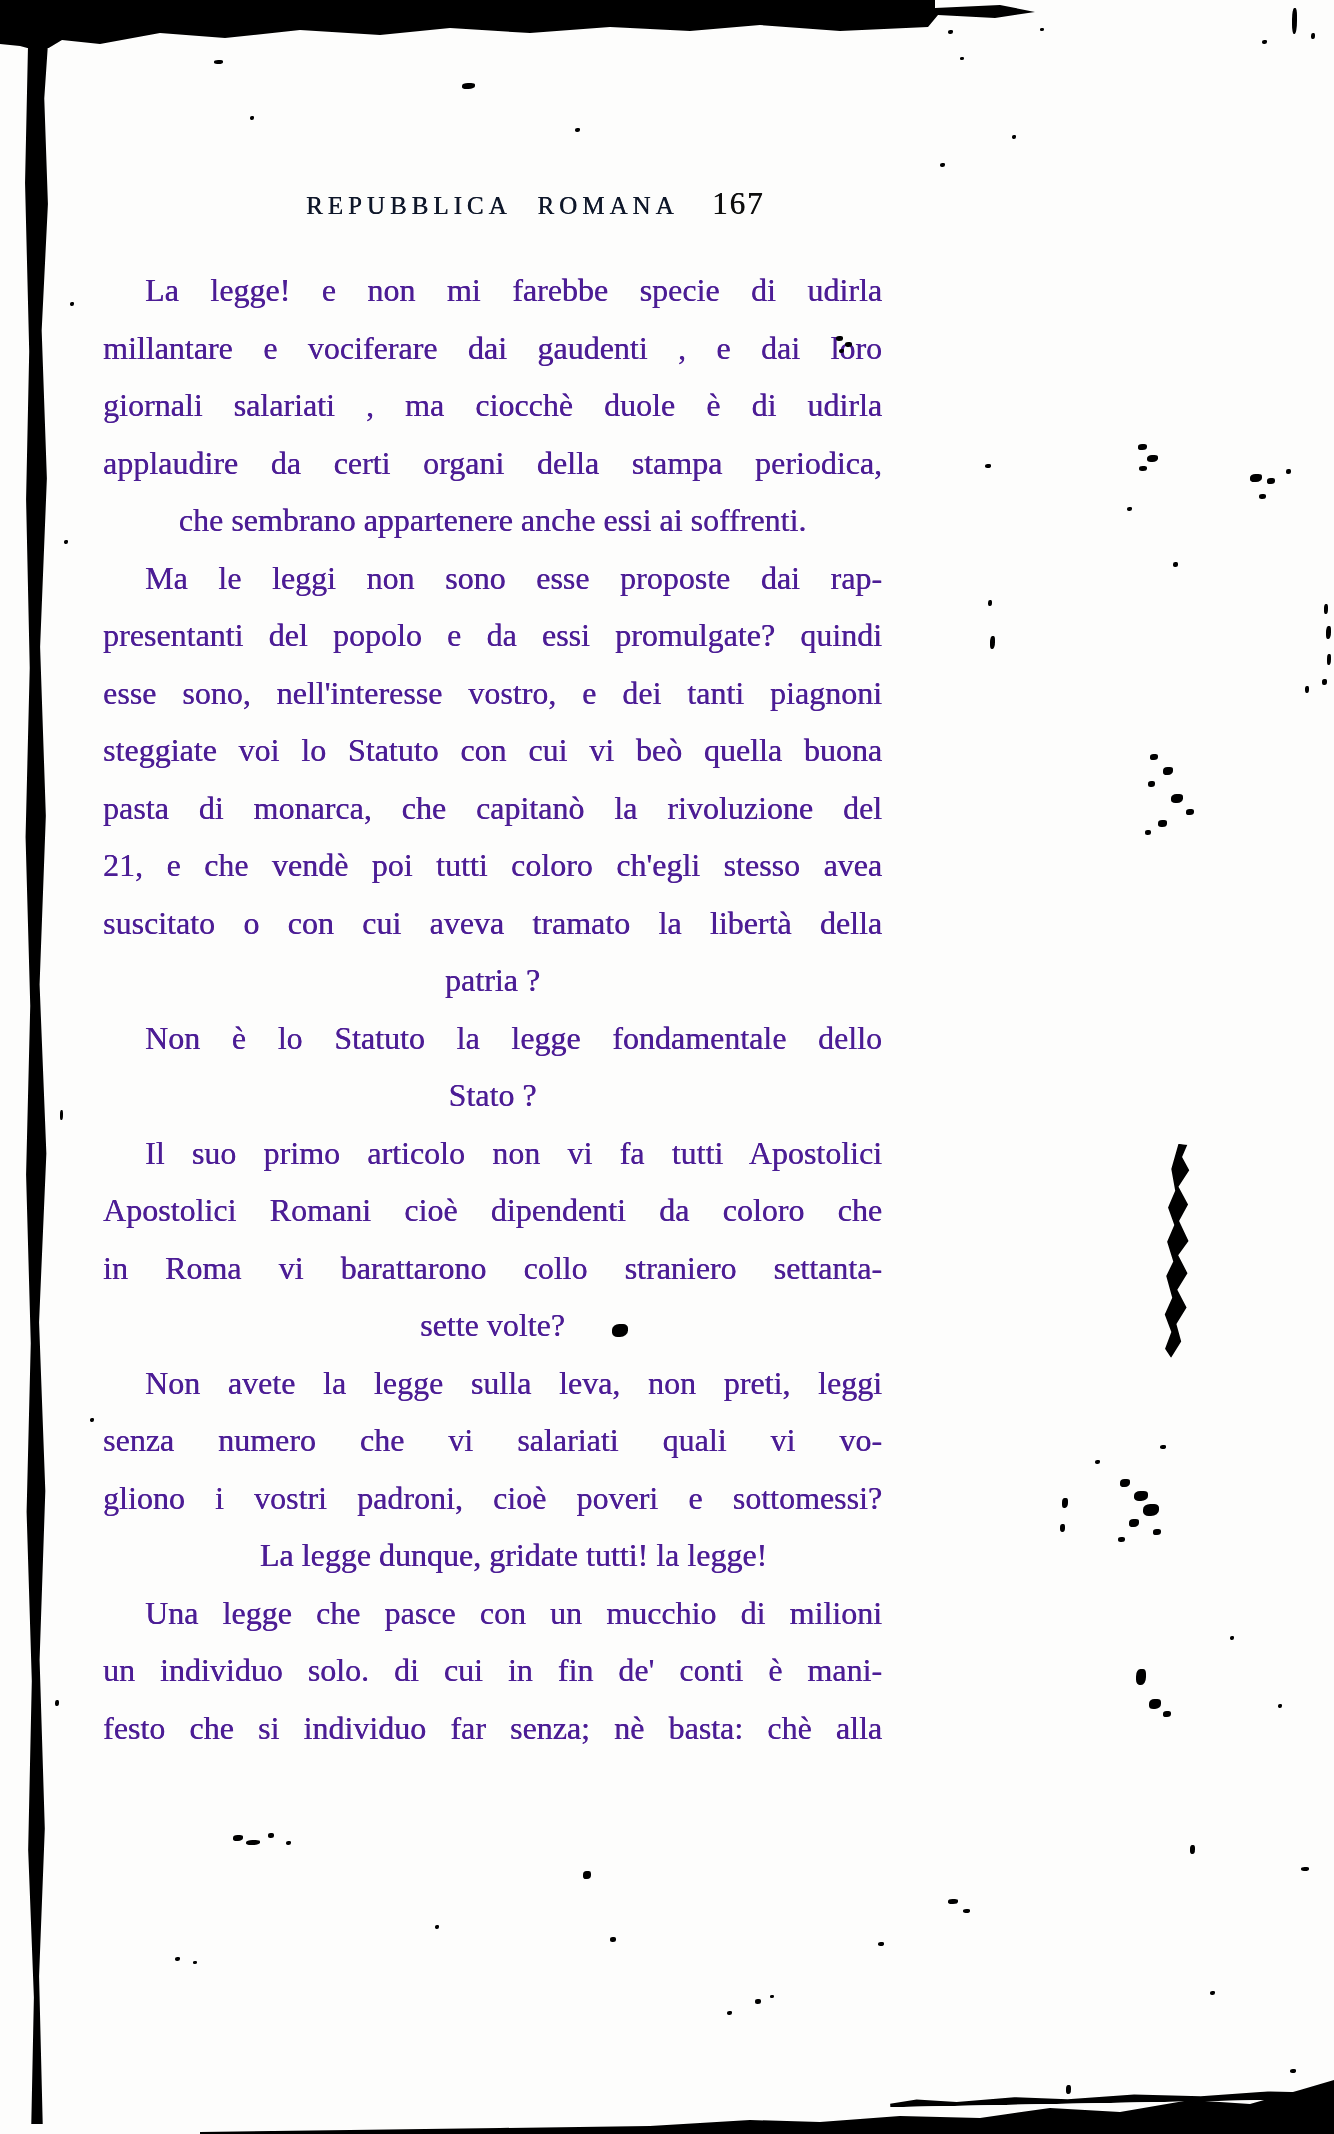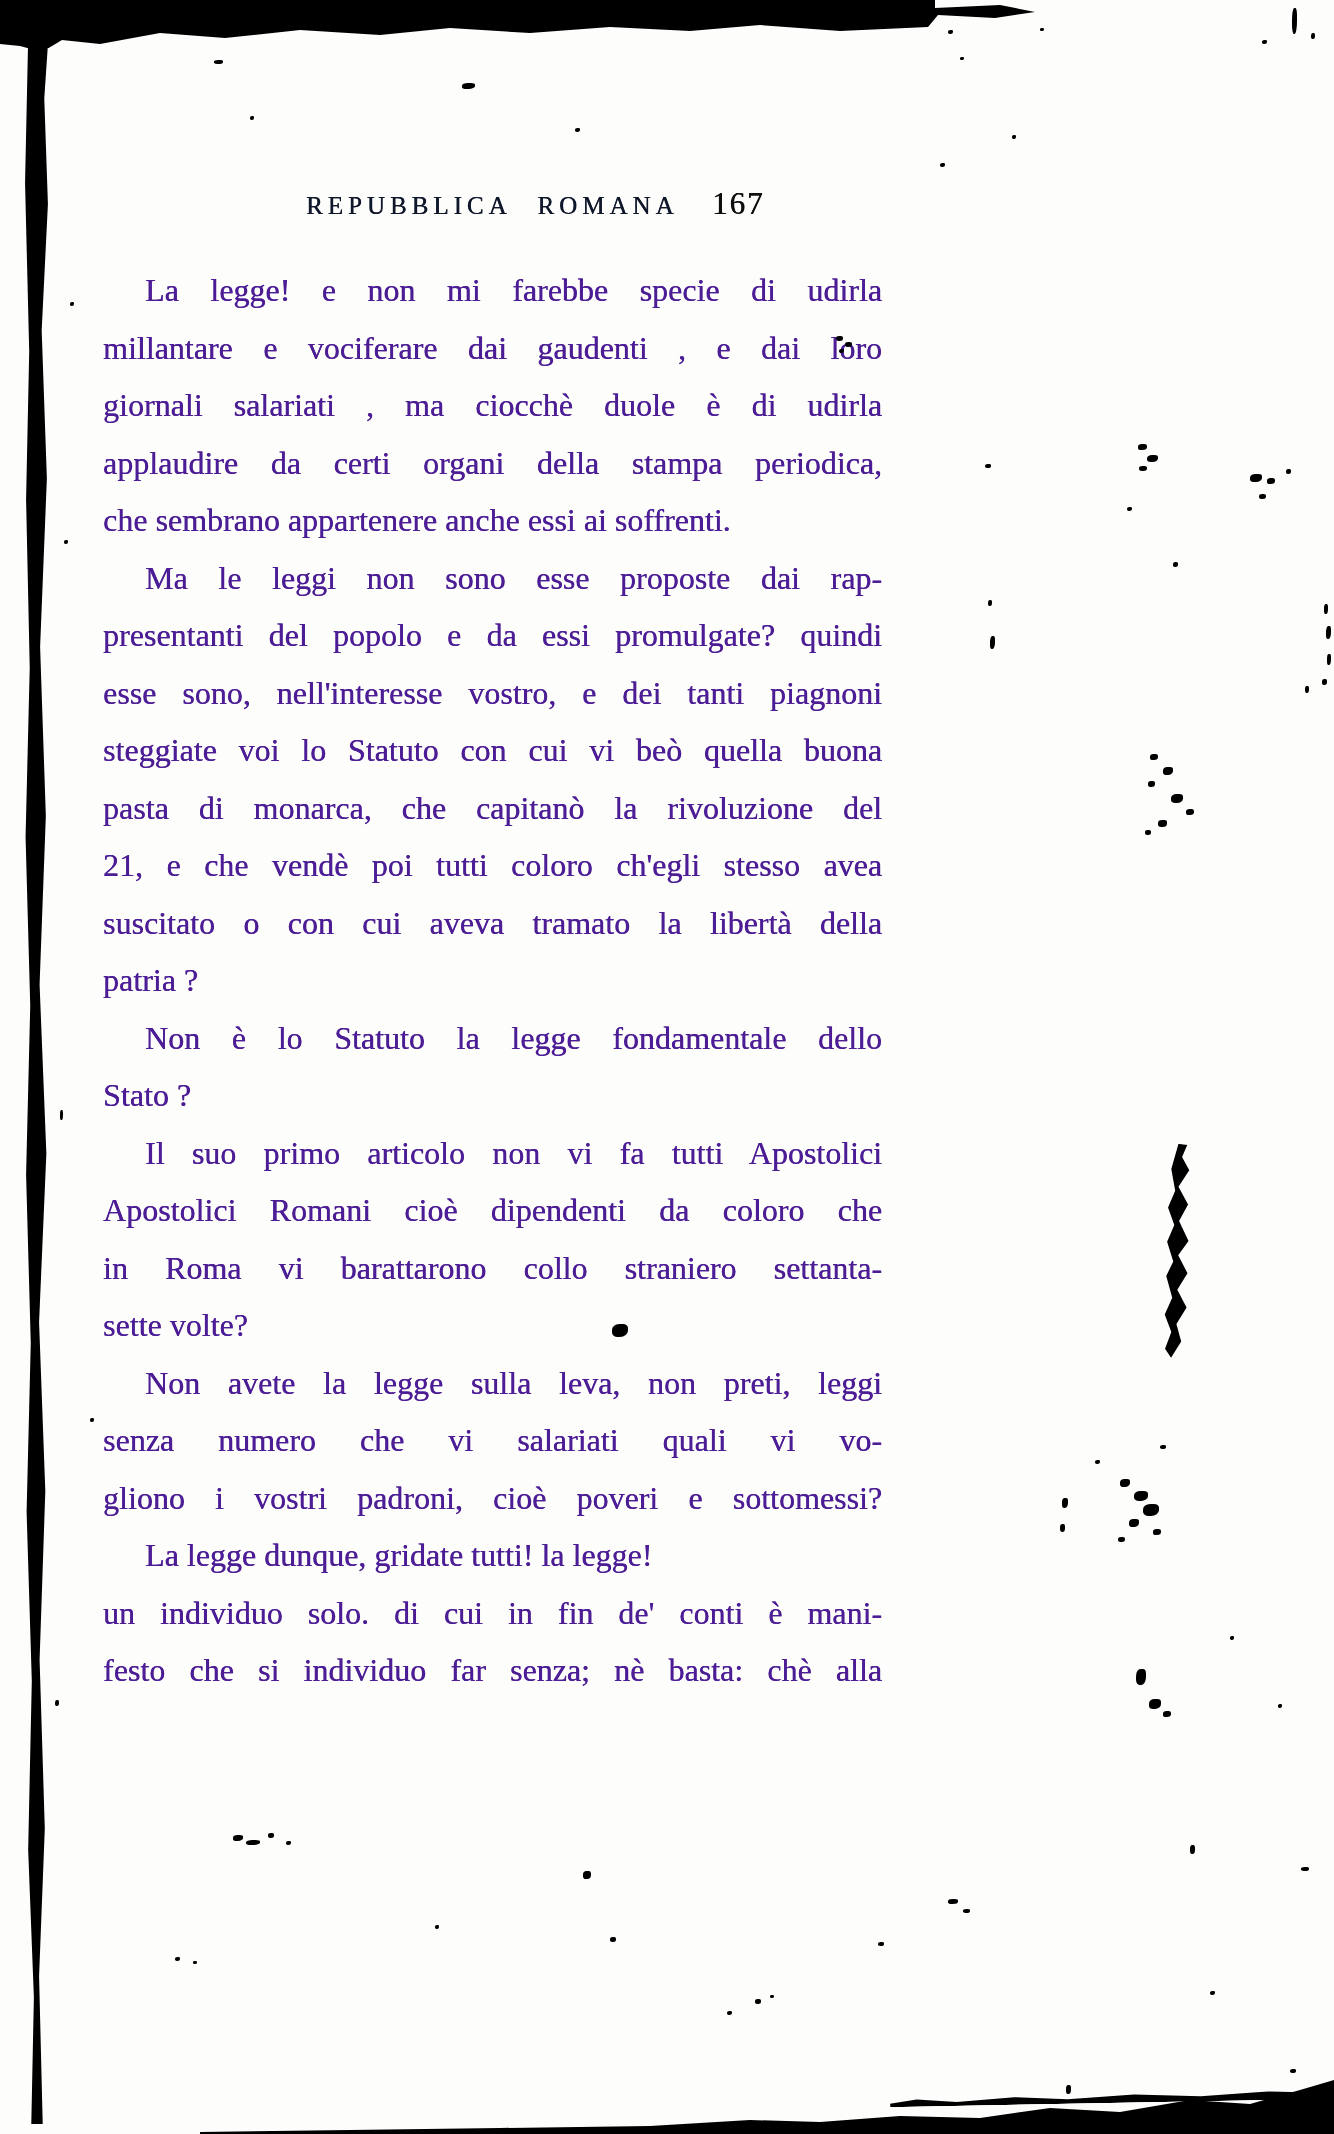--- a/index.html
+++ b/index.html
@@ -59,21 +59,21 @@
     text-shadow:0.4px 0 0 currentColor;
   }
   
   .textblock{
     position:absolute;left:103px;top:262px;width:779px;
     font-size:32px;color:#4c1d95;
     text-shadow:0.35px 0 0 currentColor;
   }
   .line{
     height:57.5px;line-height:57.5px;
-    text-align:left;
+    text-align:center;
   }
   .line.j{
     text-align:justify;
     text-align-last:justify;
   }
   .line.indent{ text-indent:42px; }
 </style>
 </head>
 <body>
 
@@ -104,20 +104,21 @@
       <div class="line indent j">Non è lo Statuto la legge fondamentale dello</div>
       <div class="line">Stato ?</div>
       <div class="line indent j">Il suo primo articolo non vi fa tutti Apostolici</div>
       <div class="line j">Apostolici Romani cioè dipendenti da coloro che</div>
       <div class="line j">in Roma vi barattarono collo straniero settanta-</div>
       <div class="line">sette volte?</div>
       <div class="line indent j">Non avete la legge sulla leva, non preti, leggi</div>
       <div class="line j">senza numero che vi salariati quali vi vo-</div>
       <div class="line j">gliono i vostri padroni, cioè poveri e sottomessi?</div>
       <div class="line indent">La legge dunque, gridate tutti! la legge!</div>
+      <div class="line indent j">Una legge che pasce con un mucchio di milioni</div>
       <div class="line j">un individuo solo. di cui in fin de' conti è mani-</div>
       <div class="line j">festo che si individuo far senza; nè basta: chè alla</div>
     </div>
 
   <div id="specks">
       <div class="speck" style="left: 214px; top: 60px; width: 9px; height: 4px;"></div>
       <div class="speck" style="left: 462px; top: 83px; width: 13px; height: 6px;"></div>
       <div class="speck" style="left: 250px; top: 116px; width: 4px; height: 4px;"></div>
       <div class="speck" style="left: 575px; top: 128px; width: 5px; height: 4px;"></div>
       <div class="speck" style="left: 948px; top: 30px; width: 5px; height: 4px;"></div>

